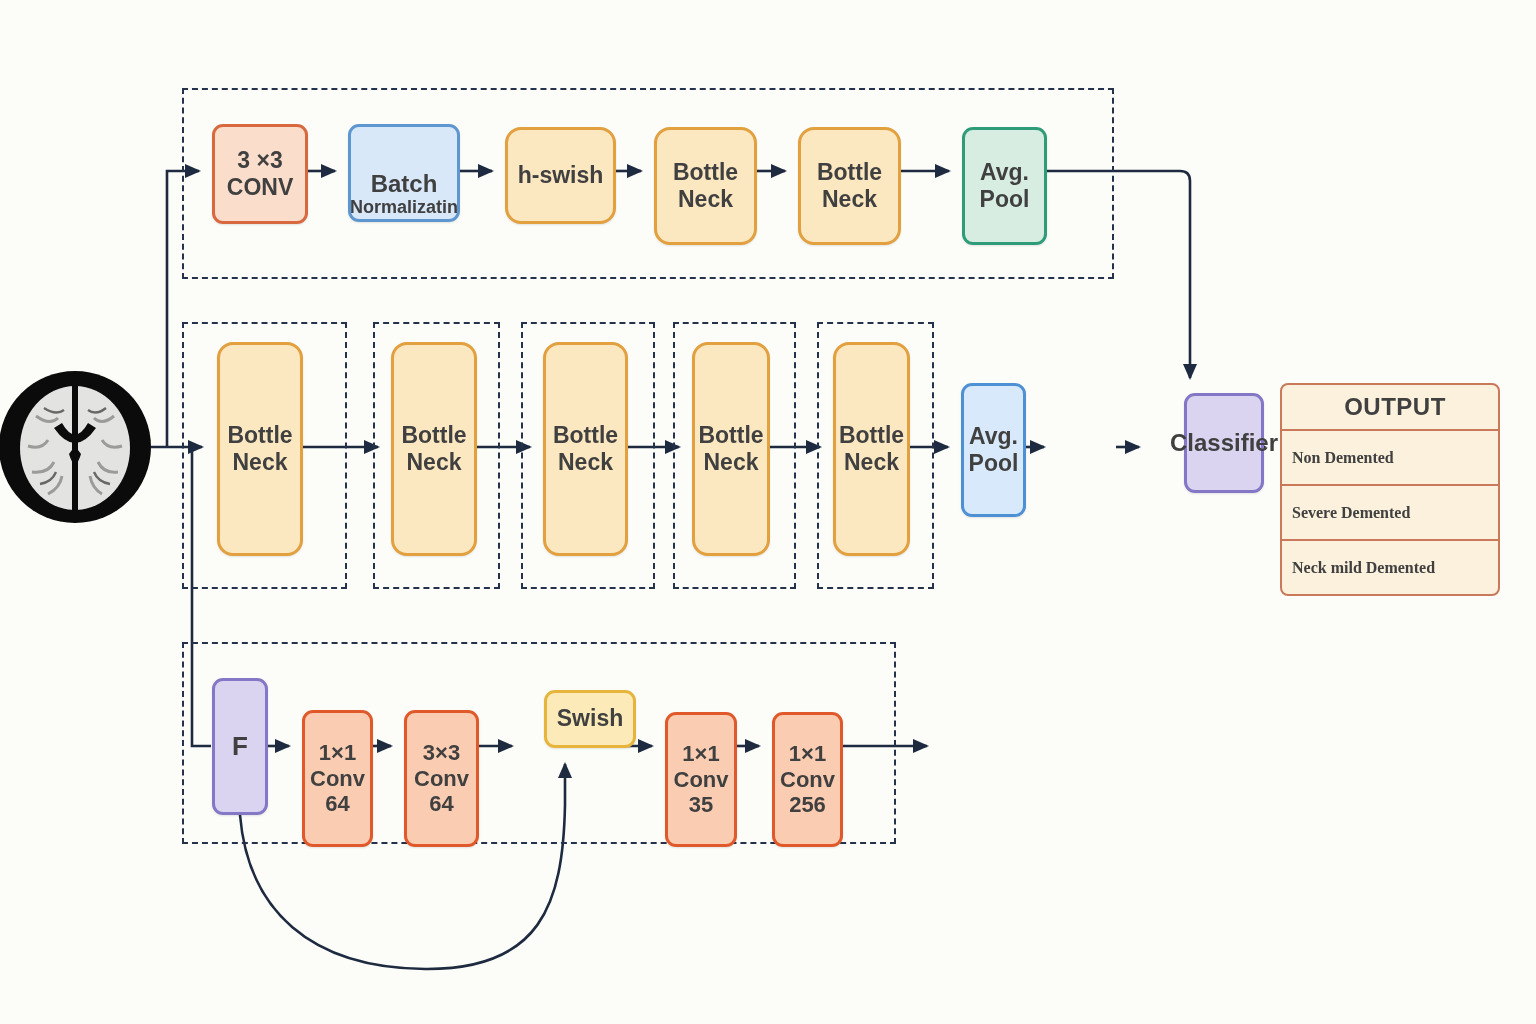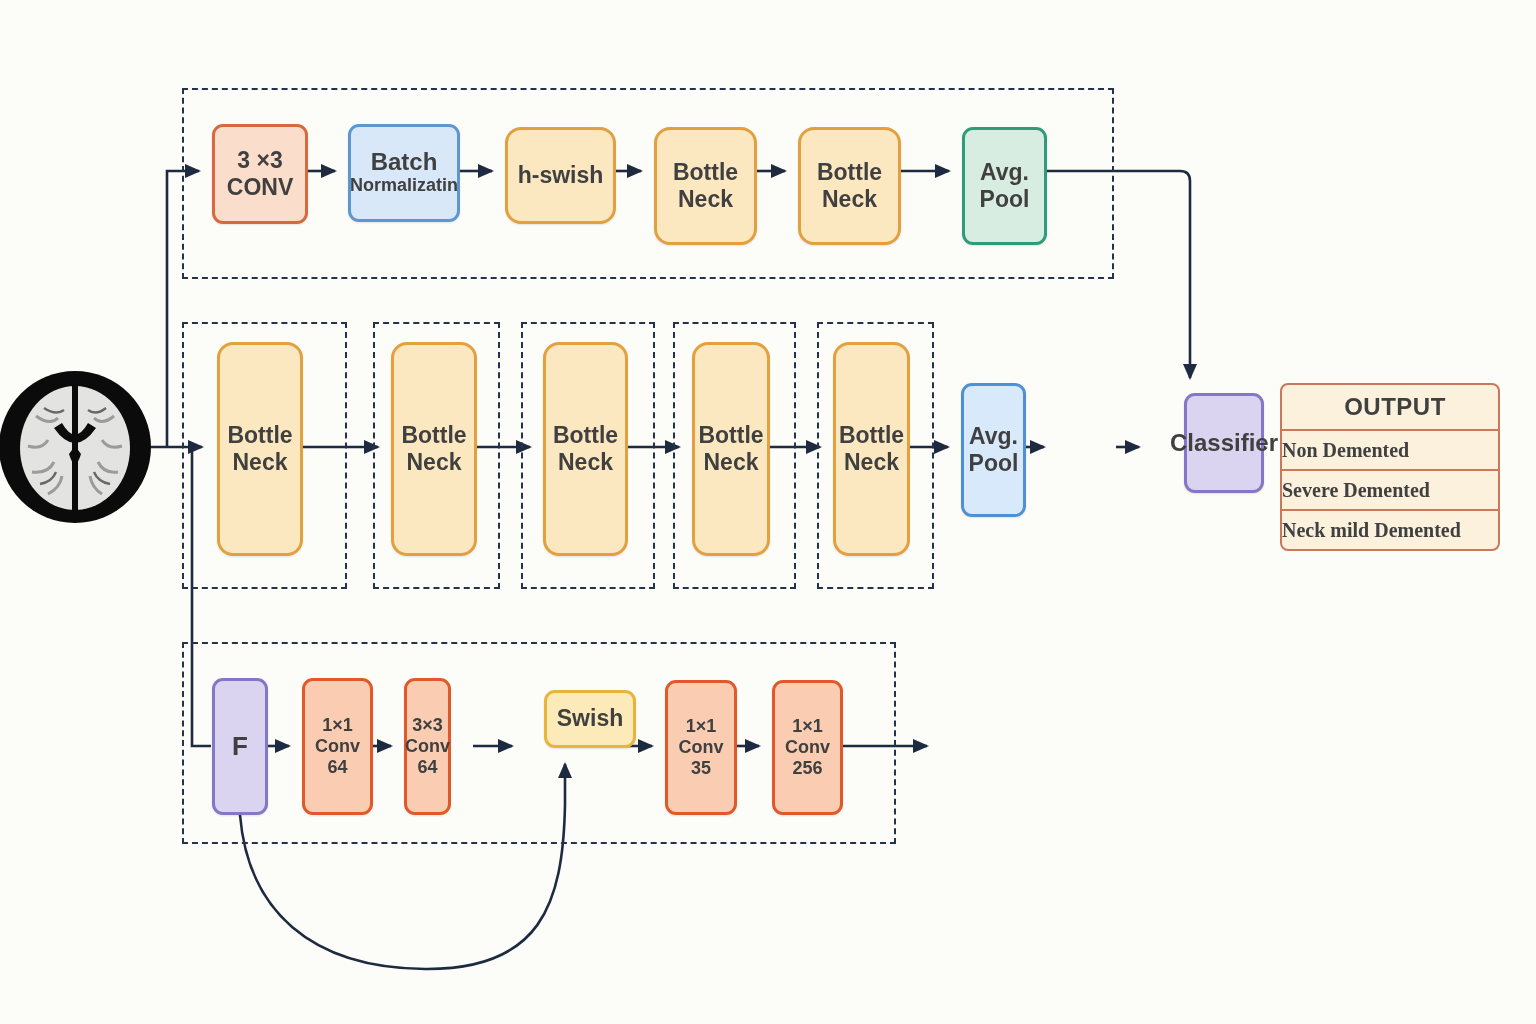--- a/index.html
+++ b/index.html
@@ -19,40 +19,40 @@
   }
   .c-pink   {background:#FADDCB;border-color:#D8693F;}
   .c-blue   {background:#D8E8F8;border-color:#5E97D0;}
   .c-amber  {background:#FBE7C0;border-color:#E2A03F;border-radius:16px;}
   .c-green  {background:#D8EDE2;border-color:#2E9C78;}
   .c-sky    {background:#D8E9FB;border-color:#4E90D4;}
   .c-purple {background:#DAD4F0;border-color:#8377C6;}
   .c-salmon {background:#FACDB2;border-color:#E0592A;}
   .c-yellow {background:#FCEBB9;border-color:#E7B53B;}
   .fs23{font-size:23px;}
-  .fs21{font-size:18px;}
+  .fs21{font-size:22px;margin-top:32px;}
   .fs26{font-size:26px;}
   .batch-l1{font-size:24px;line-height:1.1;}
   .batch-l2{font-size:18px;line-height:1.2;}
   .classifier-label{white-space:nowrap;font-size:24px;}
   svg.layer{position:absolute;left:0;top:0;pointer-events:none;}
   
   .out-table{
     position:absolute;left:1280px;top:383px;width:220px;
     border:2.5px solid #C9795A;border-radius:8px;background:#FBF1DC;
     box-sizing:border-box;overflow:hidden;
   }
   .out-header{
     height:44px;display:flex;align-items:center;justify-content:center;
     font-size:24px;font-weight:bold;letter-spacing:.5px;padding-left:10px;
   }
   .out-row{
-    height:40px;display:flex;align-items:center;box-sizing:border-box;
-    border-top:2.5px solid #C9795A;
-    font-family:"Liberation Serif",serif;font-weight:bold;font-size:20px;
+    height:55px;display:flex;align-items:center;box-sizing:border-box;
+    border-top:2.5px solid #C9795A;padding-left:10px;
+    font-family:"Liberation Serif",serif;font-weight:bold;font-size:16px;
   }
 </style>
 </head>
 <body>
 
 <div class="canvas">
 
   <svg class="layer" width="1536" height="1024" viewBox="0 0 1536 1024">
     <defs>
       <marker id="arw" markerUnits="userSpaceOnUse" markerWidth="18" markerHeight="16" refX="14" refY="7" orient="auto">
@@ -119,21 +119,21 @@
       <path d="M46 42 Q58 50 66 44"></path>
       <path d="M108 42 Q98 50 90 44"></path>
       <path d="M42 118 Q54 116 58 106"></path>
       <path d="M112 118 Q100 116 96 106"></path>
     </g>
   </svg>
 
   <div class="box c-pink fs23" style="left:212px;top:124px;width:96px;height:100px;">3 ×3
 CONV</div>
 
-  <div class="box c-blue" style="left:348px;top:124px;width:112px;height:98px;">
+  <div class="box c-blue" style="left:348px;top:124px;width:112px;height:98px;justify-content:flex-end;">
     <span class="batch-l1">Batch</span>
     <span class="batch-l2">Normalizatin</span>
   </div>
 
   <div class="box c-amber fs23" style="left:505px;top:127px;width:111px;height:97px;">h-swish</div>
 
   <div class="box c-amber fs23" style="left:654px;top:127px;width:103px;height:118px;">Bottle
 Neck</div>
 
   <div class="box c-amber fs23" style="left:798px;top:127px;width:103px;height:118px;">Bottle
@@ -161,21 +161,21 @@
     <div class="out-header">OUTPUT</div>
     <div class="out-row">Non Demented</div>
     <div class="out-row">Severe Demented</div>
     <div class="out-row">Neck mild Demented</div>
   </div>
 
   <div class="box c-purple fs26" style="left:212px;top:678px;width:56px;height:137px;">F</div>
   <div class="box c-salmon fs21" style="left:302px;top:678px;width:71px;height:137px;">1×1
 Conv
 64</div>
-  <div class="box c-salmon fs21" style="left:404px;top:678px;width:47px;height:137px;">3×3
+  <div class="box c-salmon fs21" style="left:404px;top:678px;width:75px;height:137px;">3×3
 Conv
 64</div>
   <div class="box c-yellow fs23" style="left:544px;top:690px;width:92px;height:58px;">Swish</div>
   <div class="box c-salmon fs21" style="left:665px;top:680px;width:72px;height:135px;">1×1
 Conv
 35</div>
   <div class="box c-salmon fs21" style="left:772px;top:680px;width:71px;height:135px;">1×1
 Conv
 256</div>
 

